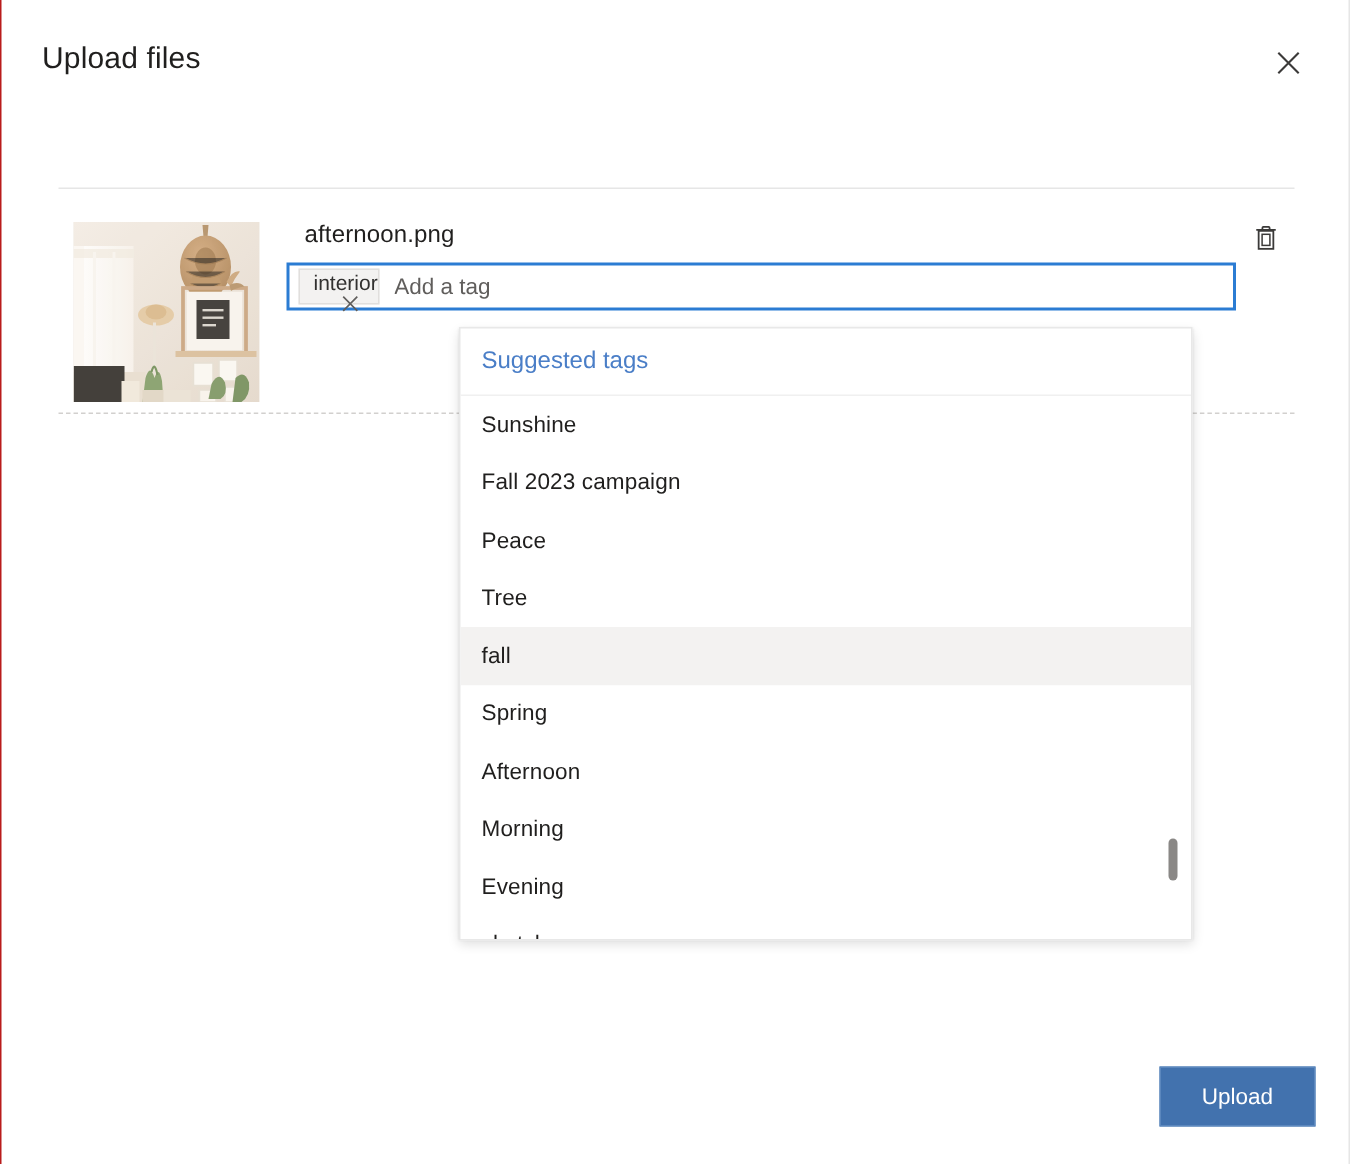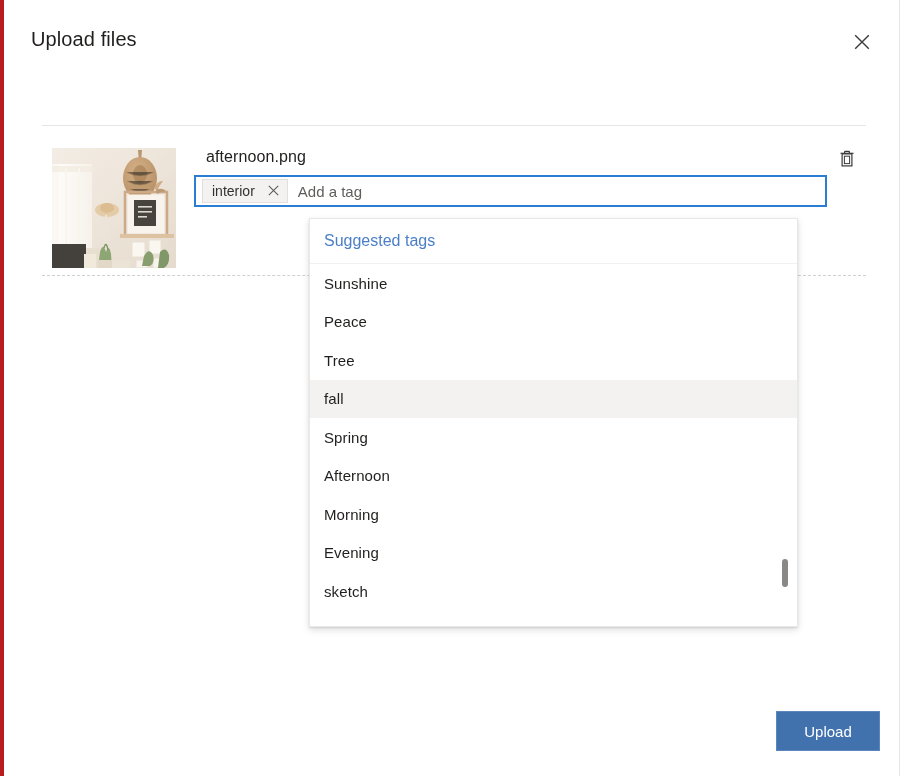--- a/index.html
+++ b/index.html
@@ -10,21 +10,21 @@
     background: #ffffff;
     font-family: "Liberation Sans", sans-serif;
     -webkit-font-smoothing: antialiased;
   }
 
   .dialog {
     position: relative;
     width: 900px;
     height: 776px;
     background: #ffffff;
-    border-left: 4px solid #b91c1c;
+    border-left: 1px solid #b91c1c;
     border-right: 1px solid #e6e6e6;
     overflow: hidden;
   }
 
   
   .dialog-header {
     position: absolute;
     top: 0; left: 0;
     width: 900px;
     height: 84px;
@@ -156,20 +156,21 @@
     display: flex;
     align-items: center;
     height: 24px;
     background: #f3f2f1;
     border: 1px solid #e1dfdd;
     margin-left: 2px;
     padding-left: 9px;
     font-size: 14px;
     color: #323130;
     white-space: nowrap;
+    flex-direction: column;
   }
   .tag-chip-remove {
     display: flex;
     align-items: center;
     justify-content: center;
     width: 26px;
     height: 22px;
     margin-left: 6px;
     background: transparent;
     border: none;
@@ -372,20 +373,21 @@
       <input class="tag-input" type="text" placeholder="Add a tag" style="">
     </div>
   </div>
 
   <div class="row-divider"></div>
 
   <div class="suggestions">
     <div class="suggestions-header">Suggested tags</div>
     <div class="suggestions-list">
       <div class="suggestion-item">Sunshine</div>
+      <div class="suggestion-item">Fall 2023 campaign</div>
       <div class="suggestion-item">Peace</div>
       <div class="suggestion-item">Tree</div>
       <div class="suggestion-item is-hovered">fall</div>
       <div class="suggestion-item">Spring</div>
       <div class="suggestion-item">Afternoon</div>
       <div class="suggestion-item">Morning</div>
       <div class="suggestion-item">Evening</div>
       <div class="suggestion-item">sketch</div>
     </div>
     <div class="dropdown-scrollbar"></div>

